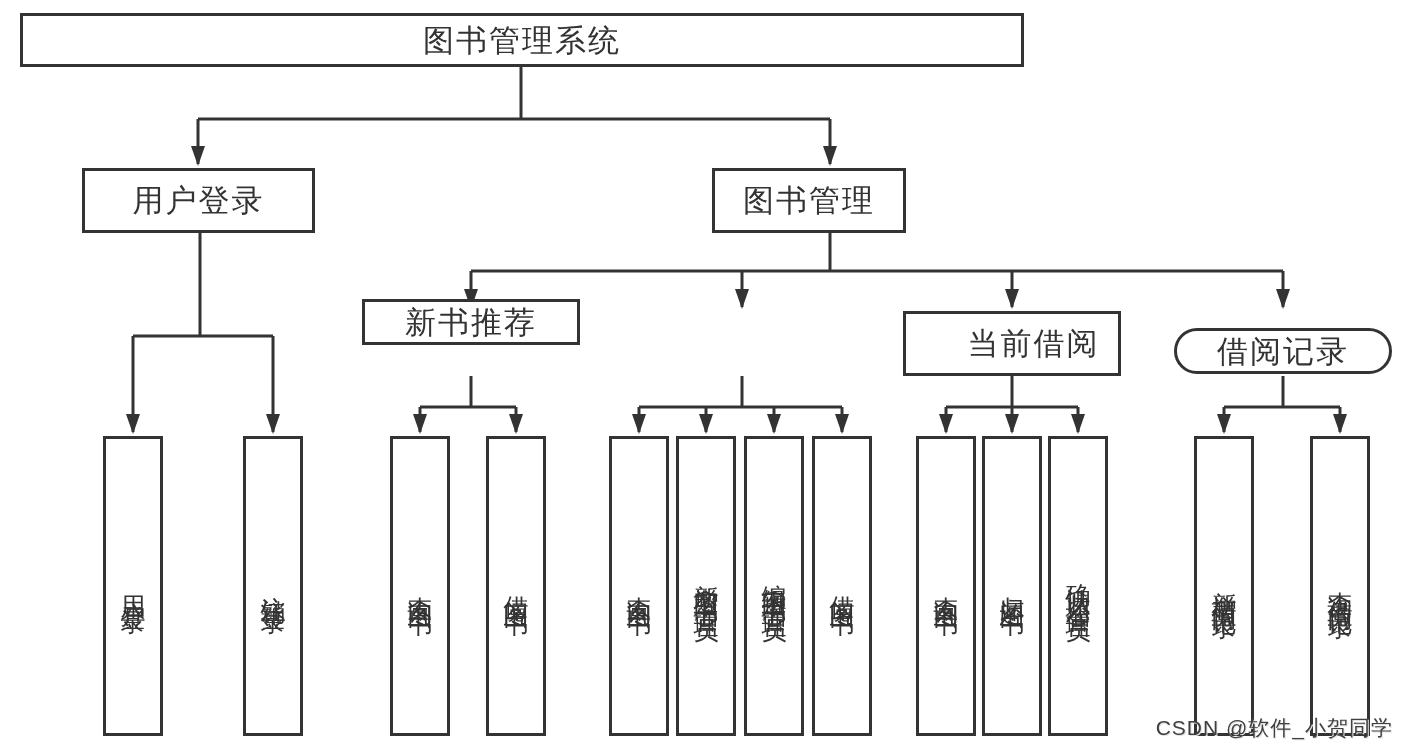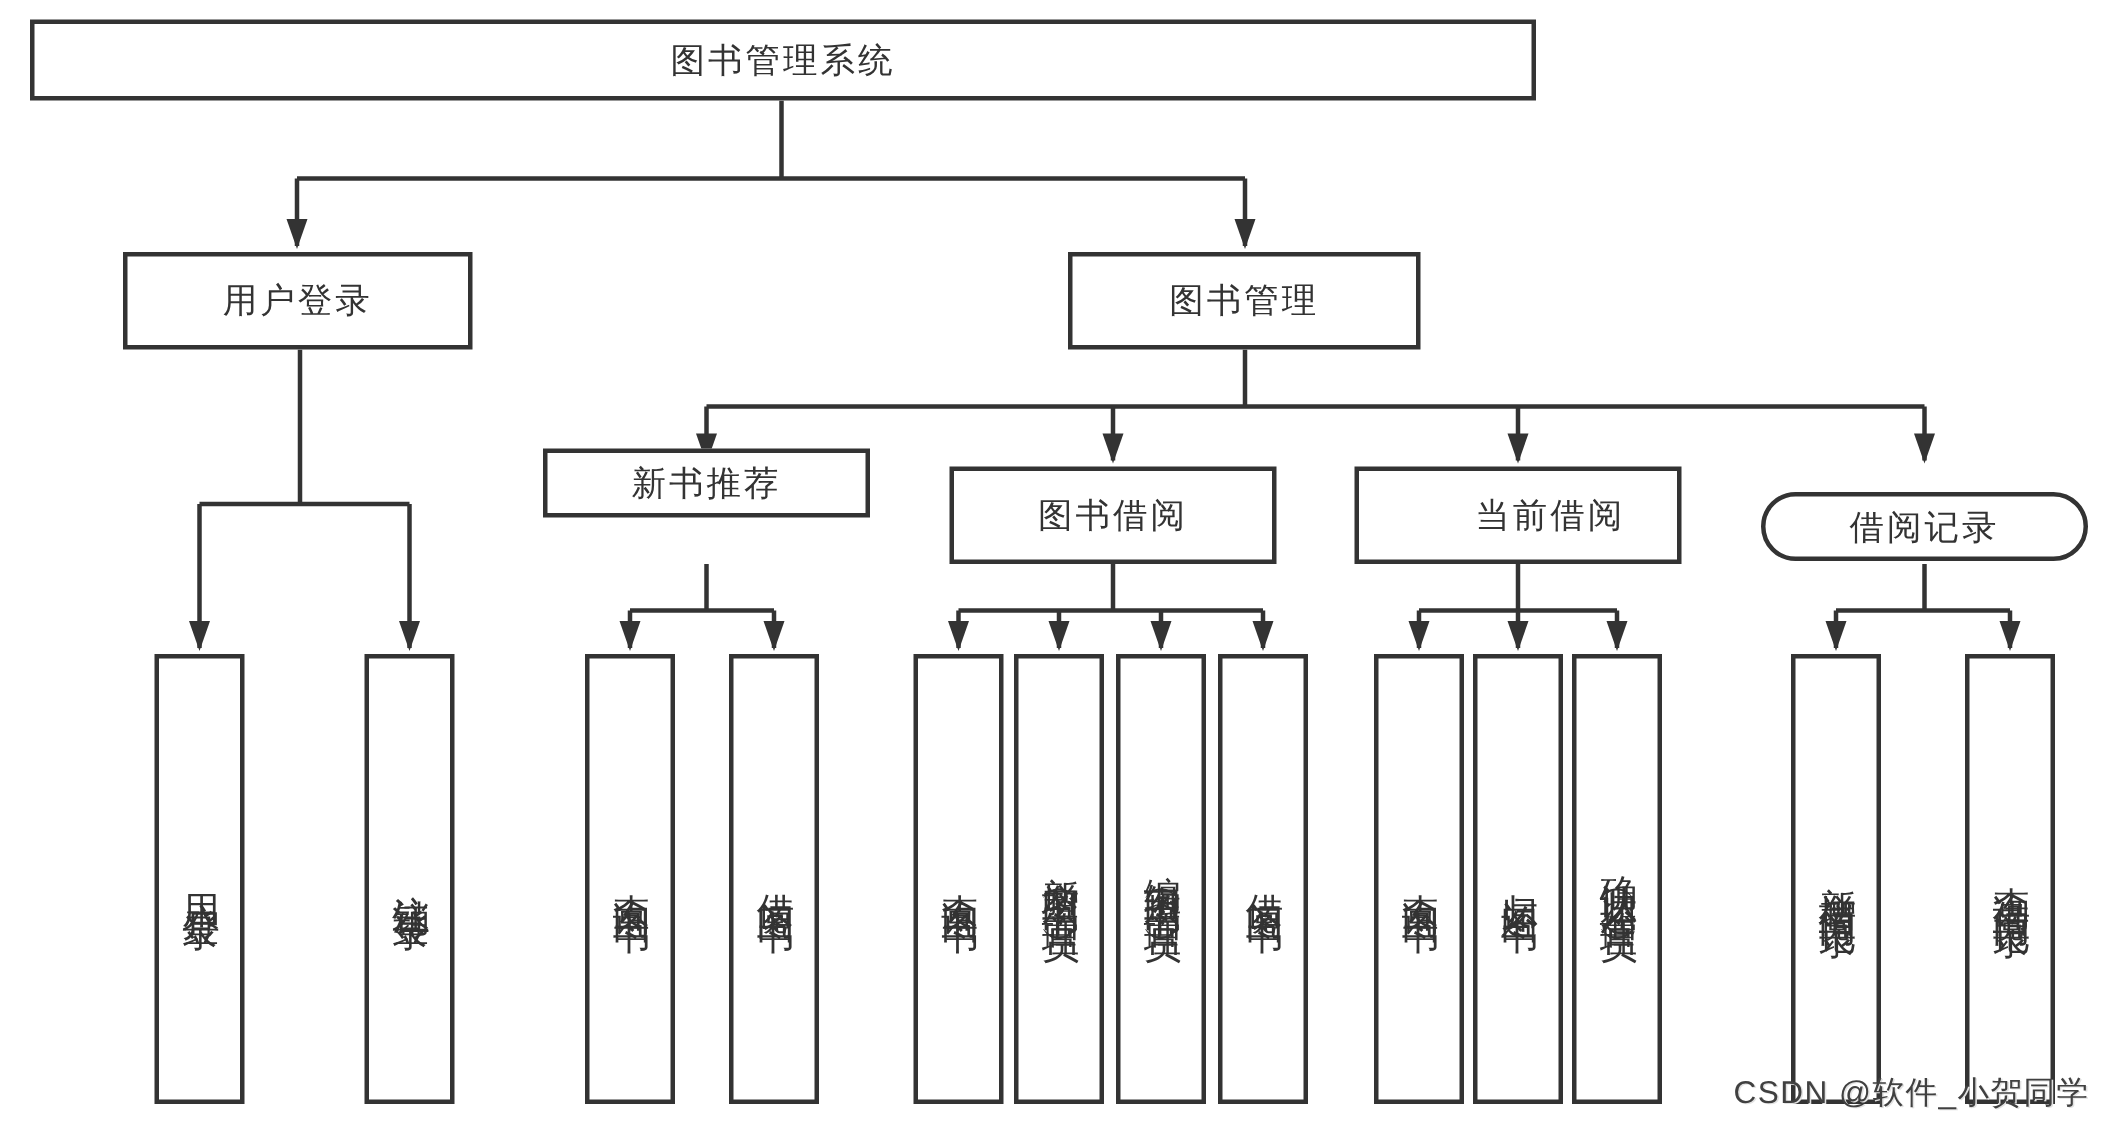--- a/index.html
+++ b/index.html
@@ -26,21 +26,21 @@
     box-sizing: border-box;
     border: 3px solid #333333;
     background: #ffffff;
     color: #333333;
     display: flex;
     align-items: center;
     justify-content: center;
     z-index: 2;
   }
   .box {
-    font-size: 23px;
+    font-size: 31px;
     letter-spacing: 2px;
     line-height: 1;
   }
   .vbox {
     writing-mode: vertical-rl;
     text-orientation: mixed;
     font-size: 25px;
     letter-spacing: 5px;
     line-height: 1;
     width: 60px;
@@ -110,24 +110,23 @@
       <line x1="1283" y1="376" x2="1283" y2="407"></line>
       <line x1="1224" y1="407" x2="1340" y2="407"></line>
       <line x1="1224" y1="407" x2="1224" y2="432" marker-end="url(#arw)"></line>
       <line x1="1340" y1="407" x2="1340" y2="432" marker-end="url(#arw)"></line>
     </g>
   </svg>
 
   <div class="box" style="left:20px; top:13px; width:1004px; height:54px;">图书管理系统</div>
 
   <div class="box" style="left:82px; top:168px; width:233px; height:65px;">用户登录</div>
-  <div class="box" style="left:712px; top:168px; width:235px; height:65px;">图书管理</div>
+  <div class="box" style="left:712px; top:168px; width:194px; height:65px;">图书管理</div>
 
   <div class="box" style="left:362px; top:299px; width:218px; height:46px;">新书推荐</div>
-  <div class="box" style="left:633px; top:311px; width:218px; height:65px;">图书借阅</div>
   <div class="box" style="left:903px; top:311px; width:218px; height:65px;padding-left:43px;">当前借阅</div>
   <div class="box" style="left:1174px; top:328px; width:218px; height:46px;border-radius:29px;">借阅记录</div>
 
   <div class="vbox" style="left:103px;">用户登录</div>
   <div class="vbox" style="left:243px;">注销登录</div>
 
   <div class="vbox" style="left:390px;">查询图书</div>
   <div class="vbox" style="left:486px;">借阅图书</div>
 
   <div class="vbox" style="left:609px;">查询图书</div>

